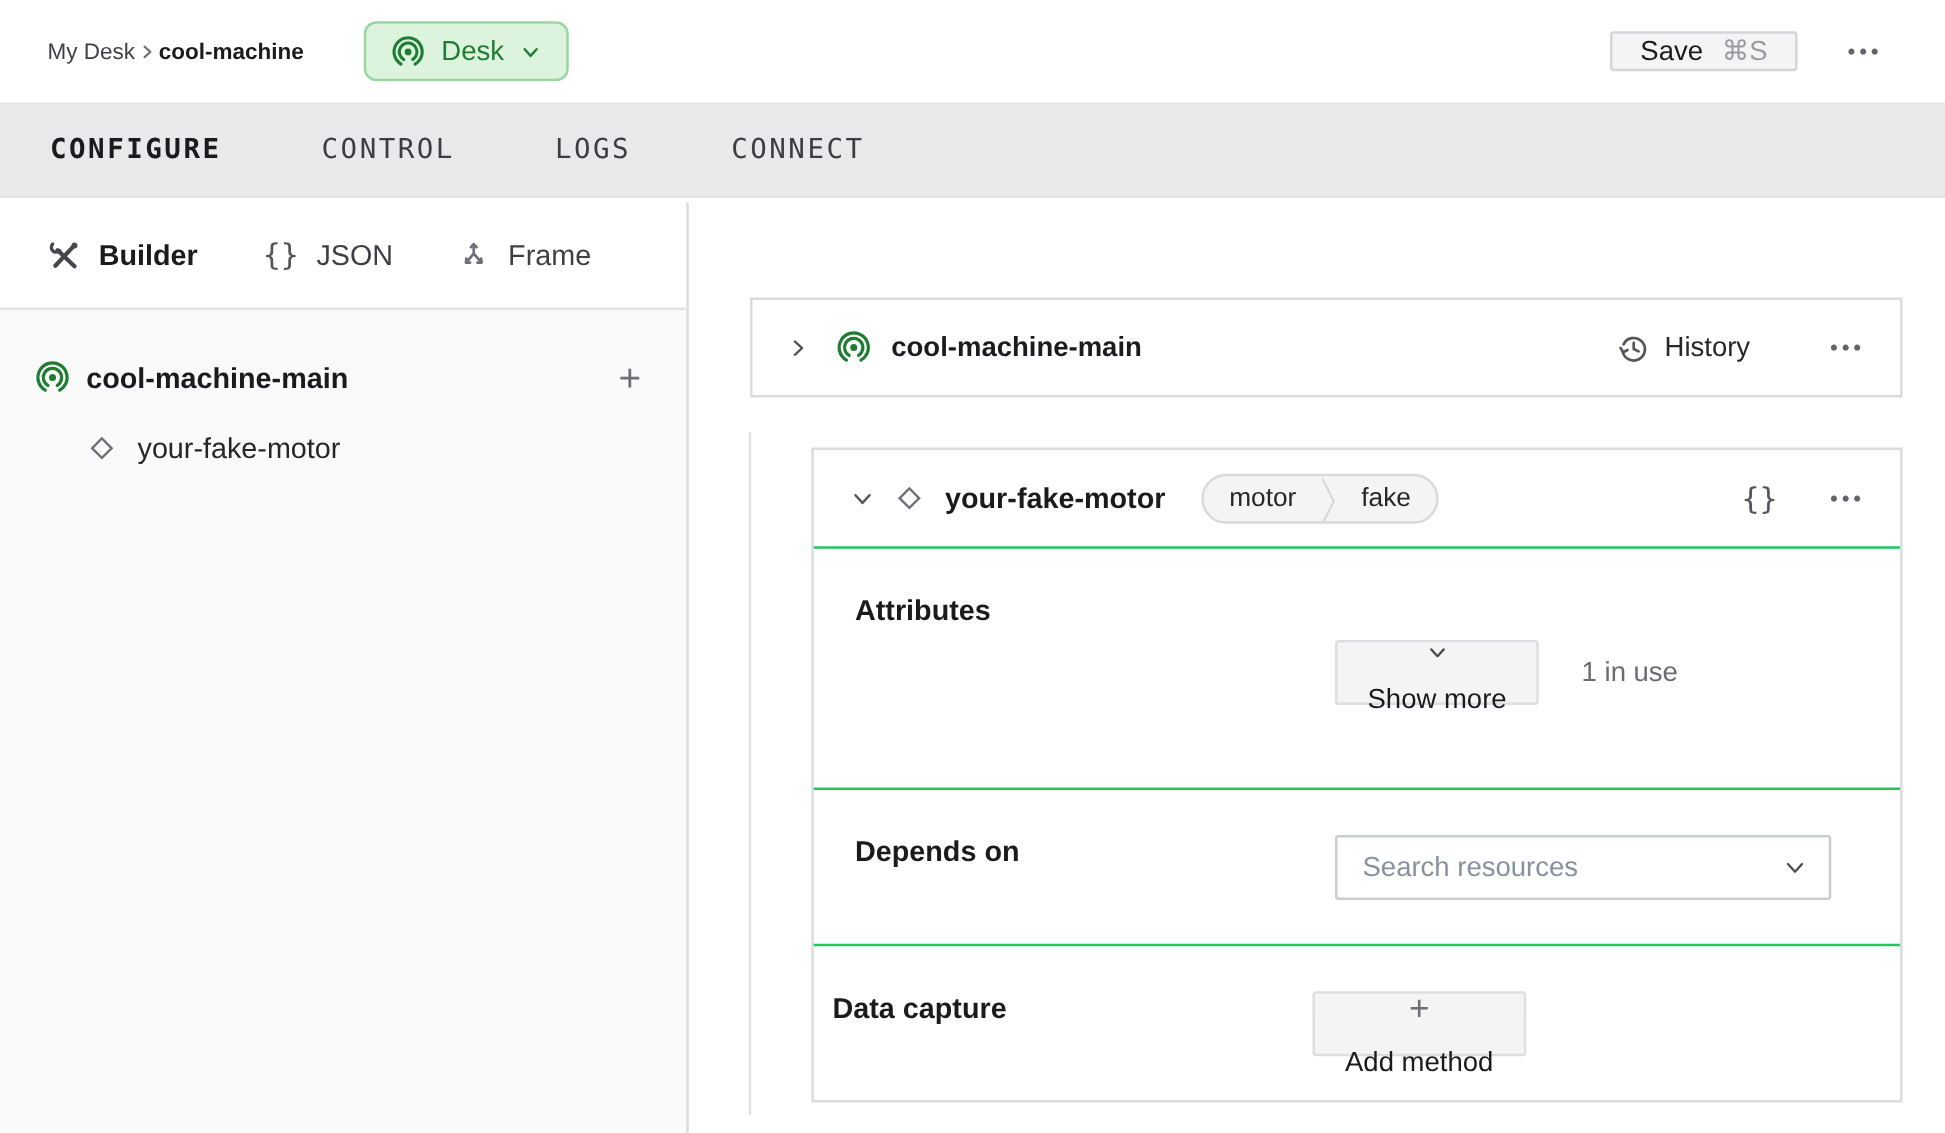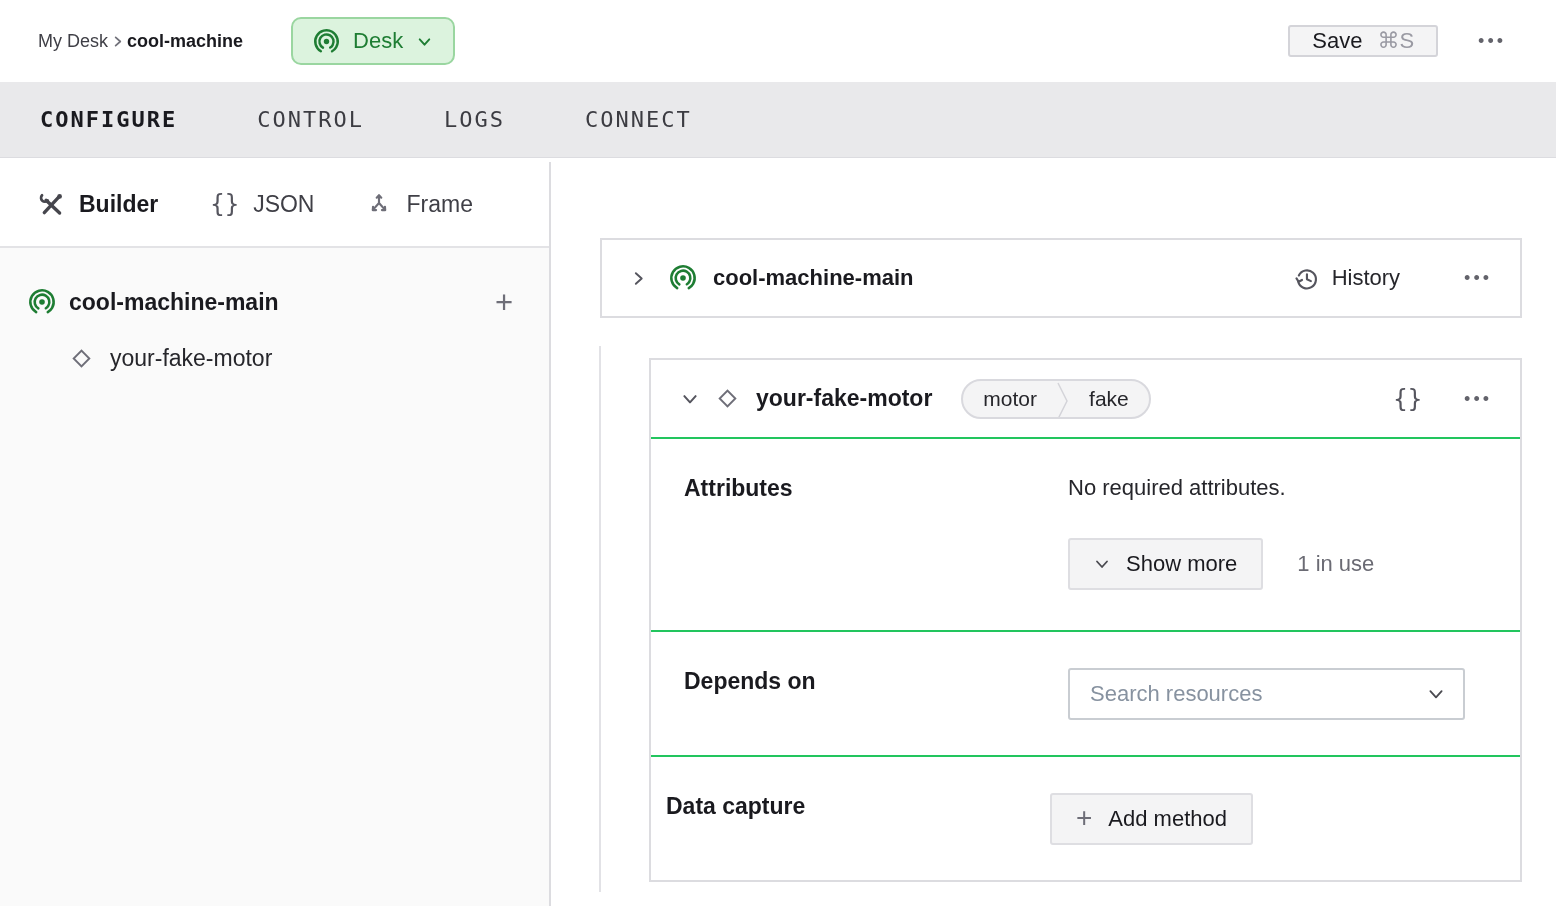--- a/index.html
+++ b/index.html
@@ -79,21 +79,21 @@
   .section{display:grid;grid-template-columns:384px 1fr;box-sizing:border-box;
     border-top:2px solid #22c55e;padding:36px 24px 0 33px;}
   .section.attributes{height:193px;}
   .section.depends{height:125px;}
   .section.datacap{height:127px;padding-left:15px;}
   .section-label{font-size:23px;font-weight:600;color:#1a1a1f;}
   .section-text{font-size:22px;color:#26262b;}
   .attr-actions{margin-top:37px;display:flex;align-items:center;gap:34px;}
   .btn-secondary{display:flex;align-items:center;gap:16px;height:52px;padding:0 24px;
     background:#f4f4f5;border:2px solid #dedee2;border-radius:3px;font-size:22px;
-    font-family:inherit;color:#1a1a1f;cursor:pointer;box-sizing:border-box;}
+    font-family:inherit;color:#1a1a1f;cursor:pointer;box-sizing:border-box;flex-direction:column;}
   .in-use{font-size:22px;color:#6b6b74;}
   .select-box{display:flex;align-items:center;width:397px;height:52px;border:2px solid #c9cdd2;
     border-radius:3px;background:#fff;box-sizing:border-box;padding:0 18px 0 20px;cursor:pointer;}
   .select-box input{flex:1;border:none;outline:none;background:transparent;font-size:22px;
     font-family:inherit;color:#1f1f24;padding:0;}
   .select-box input::placeholder{color:#8792a0;}
   .plus-glyph{color:#6e6e78;font-size:28px;font-weight:300;line-height:1;margin-top:-2px;}
 </style>
 </head>
 <body>
@@ -250,21 +250,20 @@
       </span>
       <span class="comp-header-right">
         <button class="braces-btn braces">{}</button>
         <button class="dots">•••</button>
       </span>
     </div>
 
     <div class="section attributes">
       <span class="section-label">Attributes</span>
       <div>
-        <div class="section-text">No required attributes.</div>
         <div class="attr-actions">
           <button class="btn-secondary">
             <span style="display:flex;">
               <svg width="16" height="16" viewBox="0 0 16 16" fill="none" stroke="#4a4a50" stroke-width="1.8" stroke-linecap="round" stroke-linejoin="round">
                   <polyline points="3 5.5 8 11 13 5.5"></polyline>
                 </svg>
             </span>
             <span>Show more</span>
           </button>
           <span class="in-use">1 in use</span>

